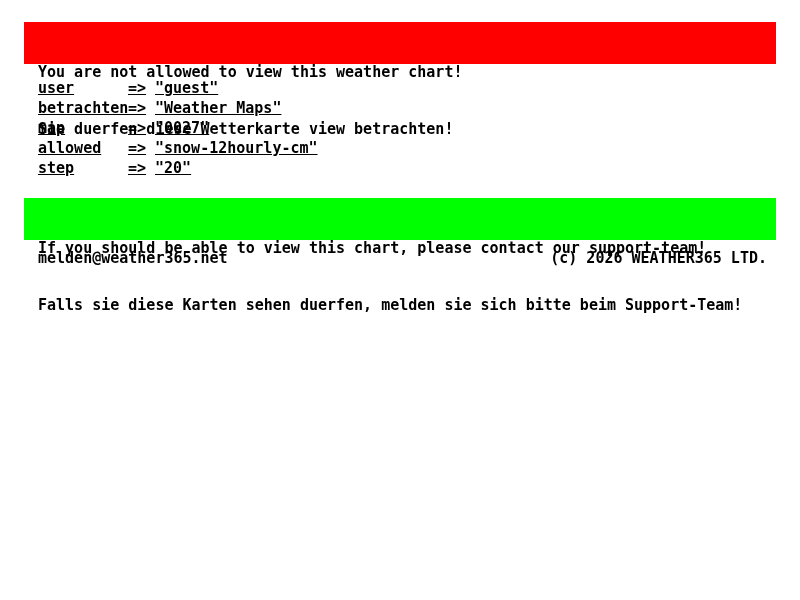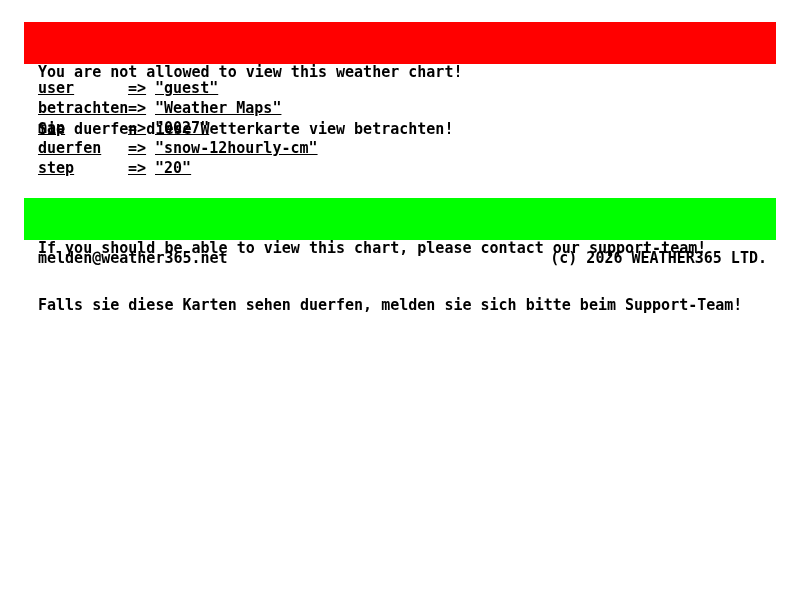--- a/index.html
+++ b/index.html
@@ -69,21 +69,21 @@
       <span class="detail-key">betrachten</span>
       <span class="detail-arrow">=&gt;</span>
       <span class="detail-value">"Weather Maps"</span>
     </div>
     <div class="detail-row">
       <span class="detail-key">map</span>
       <span class="detail-arrow">=&gt;</span>
       <span class="detail-value">"0027"</span>
     </div>
     <div class="detail-row">
-      <span class="detail-key">duerfen</span>
+      <span class="detail-key">allowed</span>
       <span class="detail-arrow">=&gt;</span>
       <span class="detail-value">"snow-12hourly-cm"</span>
     </div>
     <div class="detail-row">
       <span class="detail-key">step</span>
       <span class="detail-arrow">=&gt;</span>
       <span class="detail-value">"20"</span>
     </div>
   </div>
 

